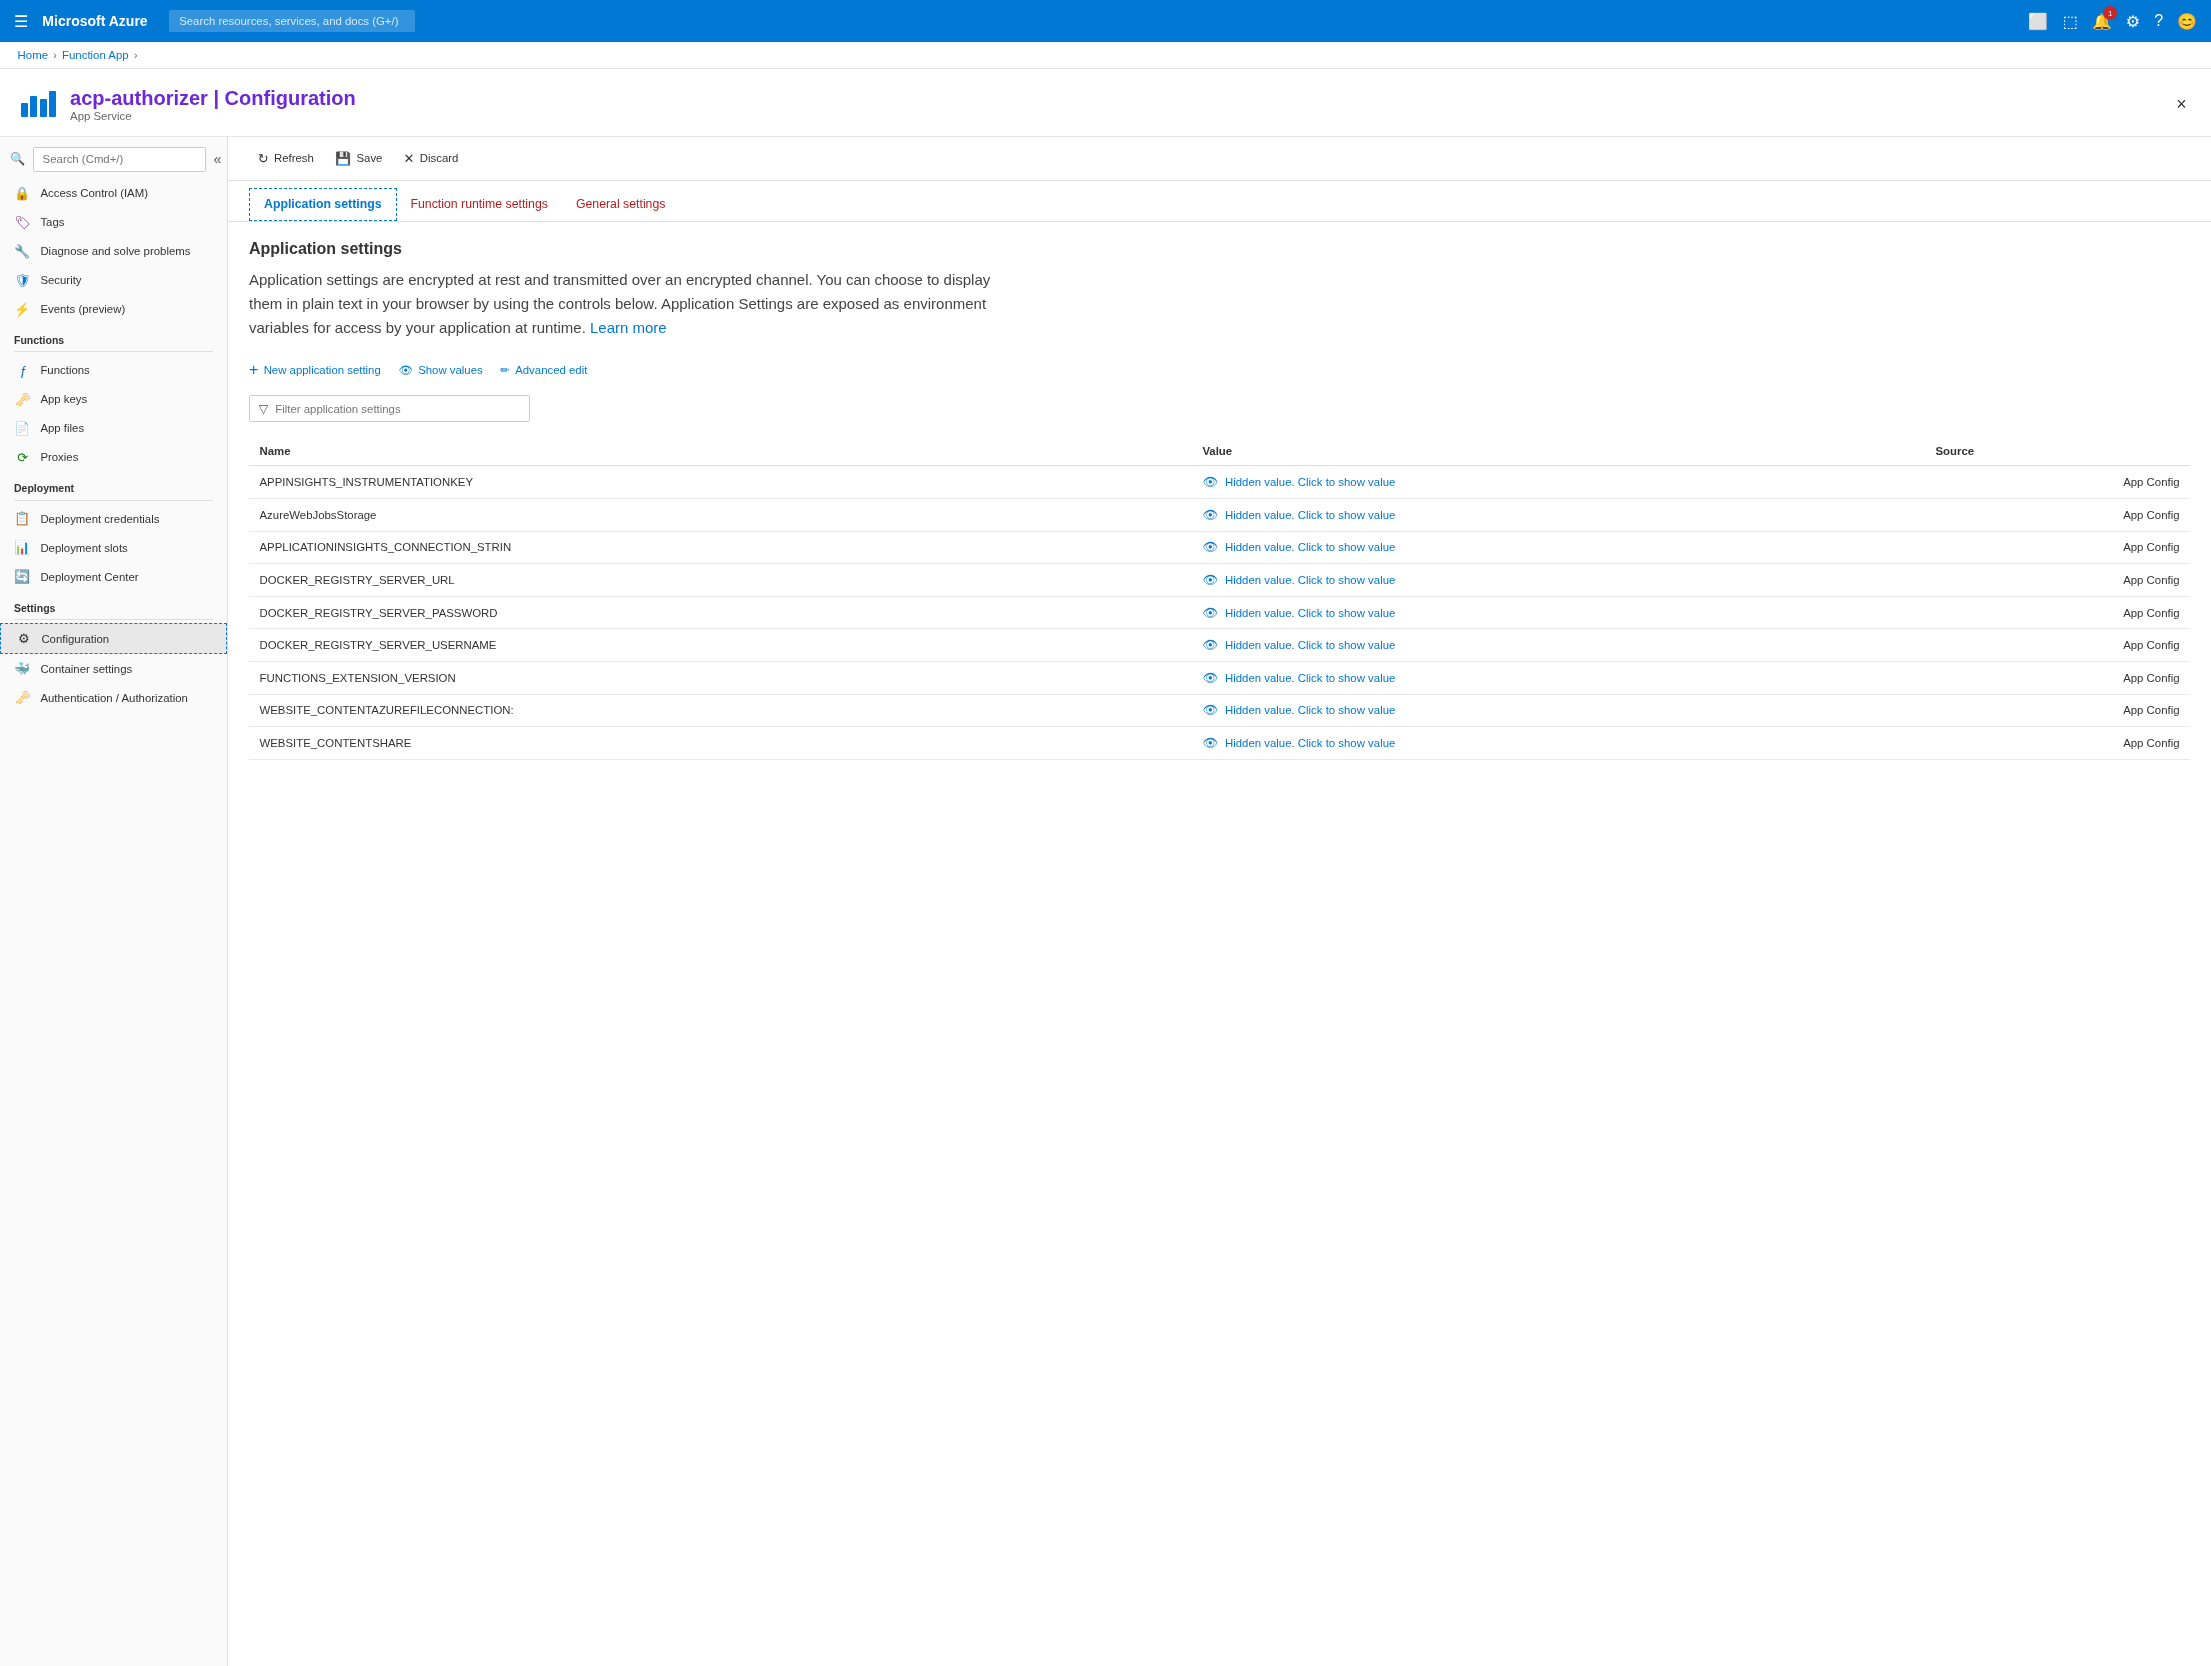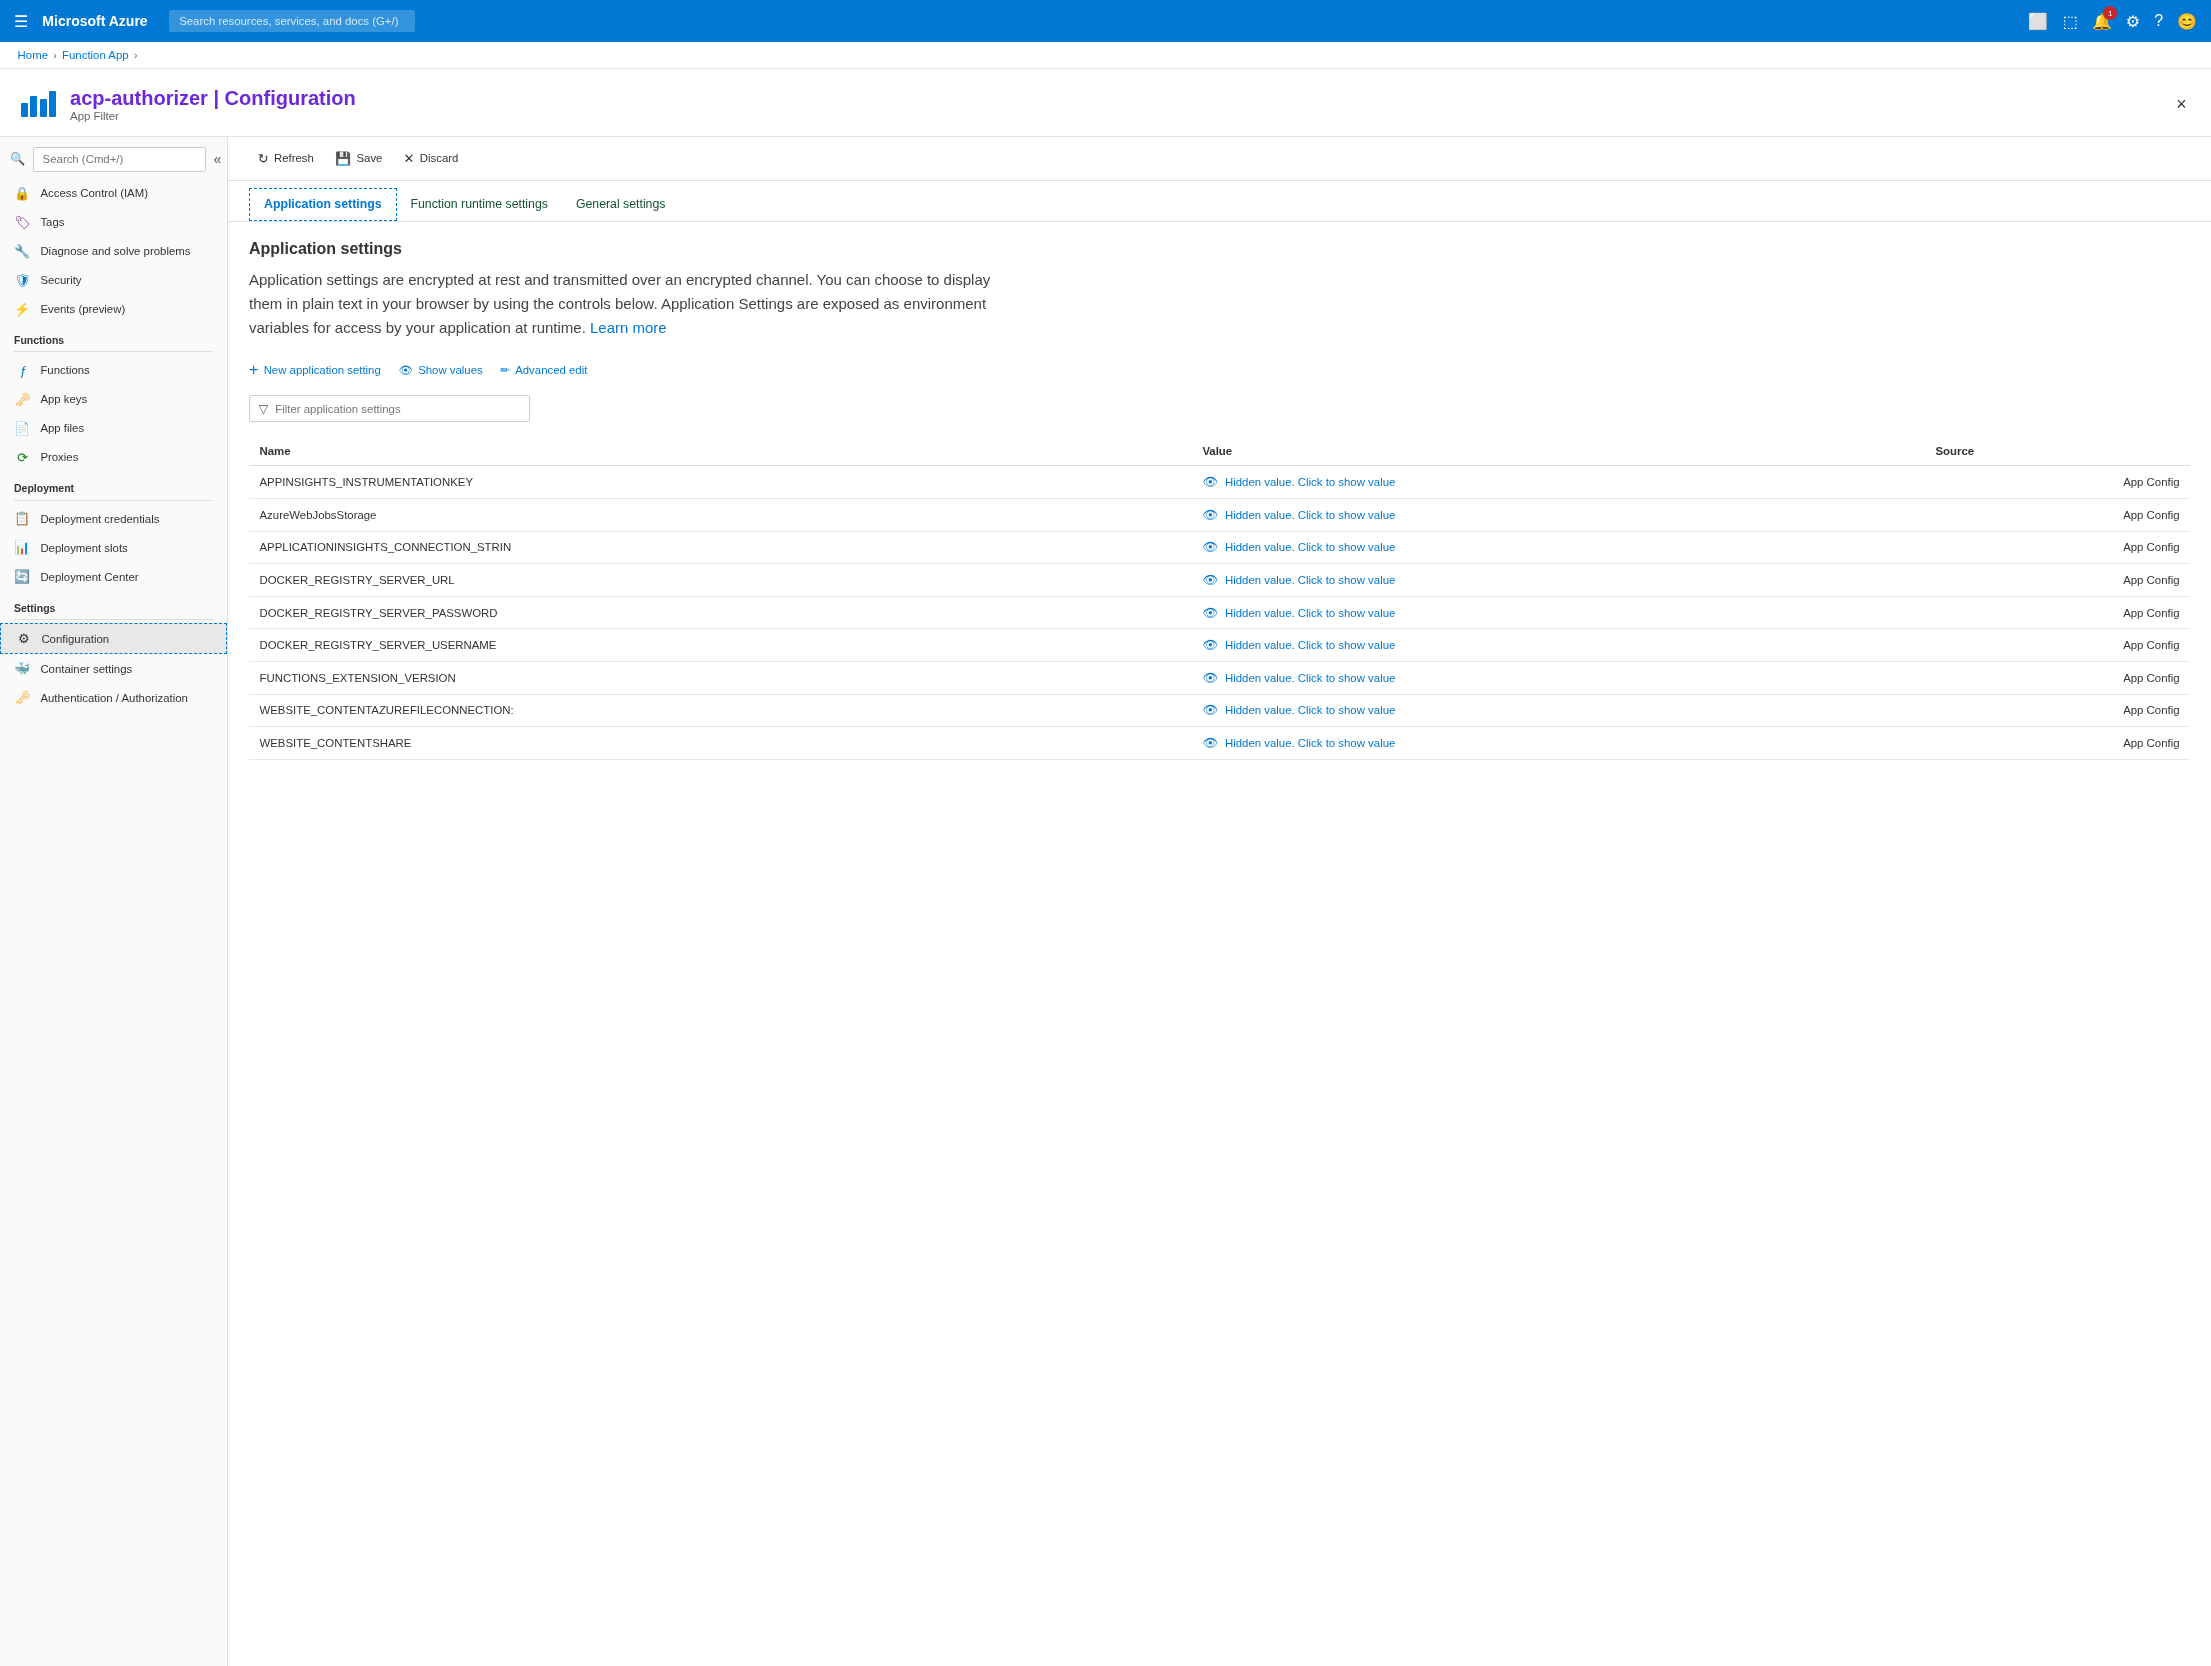--- a/index.html
+++ b/index.html
@@ -197,21 +197,21 @@
     .tabs-container {
       display: flex;
       padding: 7px 21px 0;
       border-bottom: 0.9px solid #e0e0e0;
       gap: 0;
     }
     .tab {
       padding: 8.8px 14px;
       cursor: pointer;
       font-size: 12.3px;
-      color: #14532d;
+      color: #b91c1c;
       border: none;
       background: none;
       border-bottom: 1.8px solid transparent;
     }
     .tab.active {
       border: 1.8px dashed #0078d4;
       border-bottom: 1.8px dashed #0078d4;
       font-weight: 600;
       color: #0078d4;
       background: white;
@@ -344,21 +344,21 @@
     <div class="resource-icon">
       <div class="func-icon">
         <div class="func-bar" style="height:14px;"></div>
         <div class="func-bar" style="height:21px;"></div>
         <div class="func-bar" style="height:17.6px;"></div>
         <div class="func-bar" style="height:26px;"></div>
       </div>
     </div>
     <div>
       <div class="resource-title">acp-authorizer | Configuration</div>
-      <div class="resource-subtitle">App Filter</div>
+      <div class="resource-subtitle">App Service</div>
     </div>
     <button class="close-btn">×</button>
   </div>
 
   <div class="main-container">
 
     <div class="sidebar">
       <div class="sidebar-search-container">
         <span style="color:#888; font-size:12.3px;">🔍</span>
         <input class="sidebar-search" type="text" placeholder="Search (Cmd+/)" style="">

